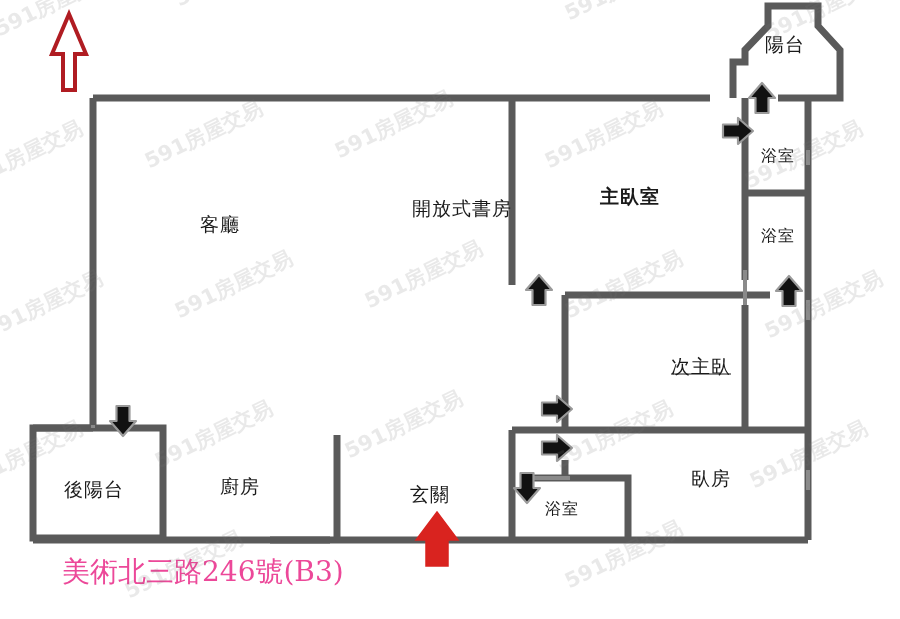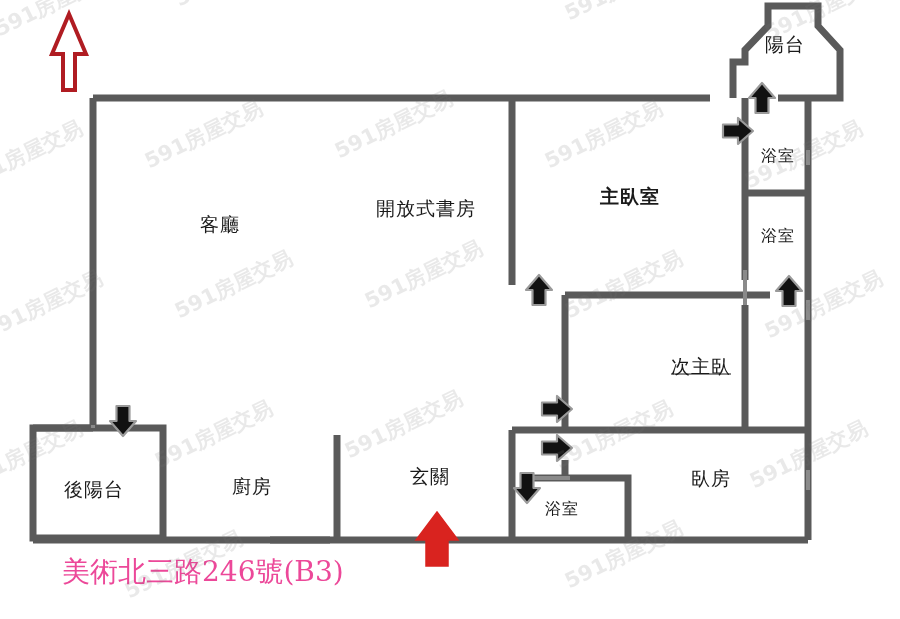--- a/index.html
+++ b/index.html
@@ -140,31 +140,31 @@
     <g>
       <path d="M69,14 L86,54 L75,54 L75,90 L63,90 L63,54 L52,54 Z" fill="#ffffff" stroke="#b01c22" stroke-width="4" stroke-linejoin="miter"></path>
     </g>
 
     <g>
       <path d="M437,512 L458,540 L448,540 L448,566 L426,566 L426,540 L416,540 Z" fill="#d9231f" stroke="#d9231f" stroke-width="1.5" stroke-linejoin="miter"></path>
     </g>
   </svg>
 
   <div class="room-label" style="left:220px;top:224px;">客廳</div>
-  <div class="room-label" style="left:426px;top:208px;">開放式書房</div>
+  <div class="room-label" style="left:462px;top:208px;">開放式書房</div>
   <div class="room-label" style="left:630px;top:196px;font-weight:bold;">主臥室</div>
   <div class="room-label" style="left:785px;top:44px;">陽台</div>
   <div class="room-label sm" style="left:778px;top:156px;">浴室</div>
   <div class="room-label sm" style="left:778px;top:236px;">浴室</div>
   <div class="room-label" style="left:701px;top:366px;text-decoration:underline;">次主臥</div>
   <div class="room-label" style="left:711px;top:478px;">臥房</div>
   <div class="room-label sm" style="left:562px;top:509px;">浴室</div>
   <div class="room-label" style="left:94px;top:489px;text-align:center;">後陽台</div>
-  <div class="room-label" style="left:240px;top:486px;margin-left:12px;">廚房</div>
-  <div class="room-label" style="left:430px;top:476px;text-align:center;">玄關</div>
+  <div class="room-label" style="left:240px;top:486px;">廚房</div>
+  <div class="room-label" style="left:430px;top:494px;text-align:center;">玄關</div>
 
   <div id="address">美術北三路246號(B3)</div>
 
   <div class="wm" style="left:-10px;top:18px;">591房屋交易</div>
   <div class="wm" style="left:170px;top:-12px;">591房屋交易</div>
 
   <div class="wm" style="left:560px;top:2px;">591房屋交易</div>
   <div class="wm" style="left:760px;top:22px;">591房屋交易</div>
   <div class="wm" style="left:-40px;top:170px;">591房屋交易</div>
   <div class="wm" style="left:140px;top:150px;">591房屋交易</div>

